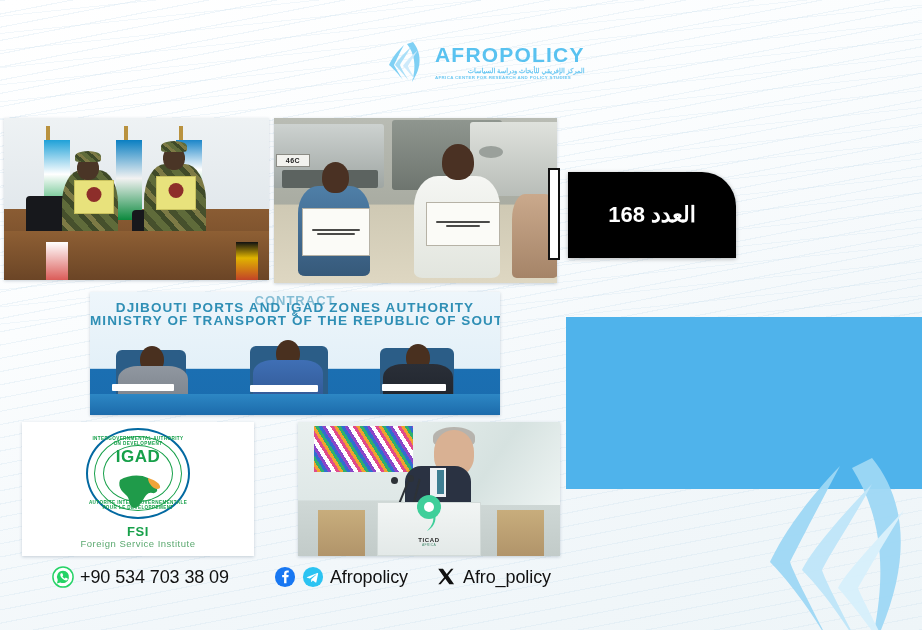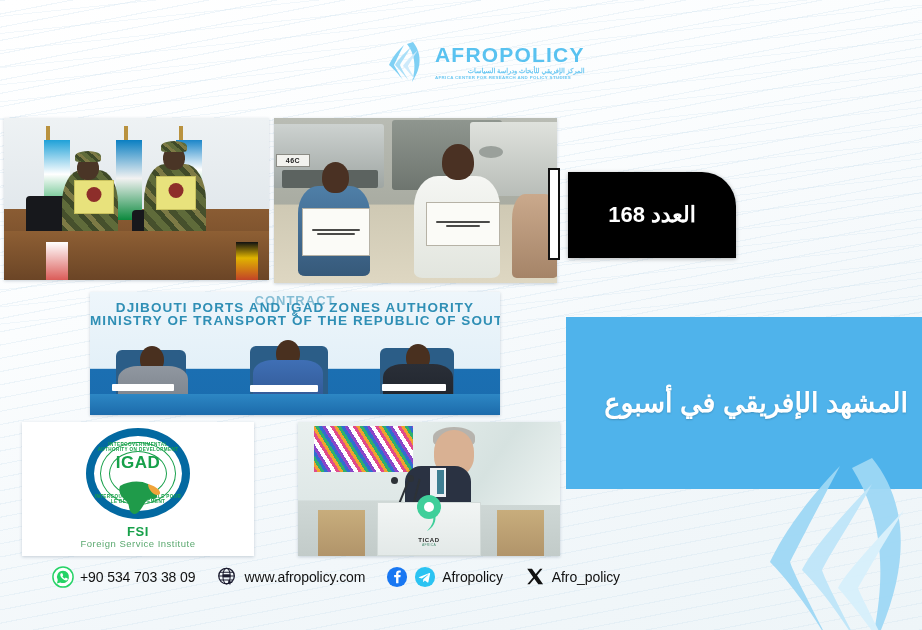--- a/index.html
+++ b/index.html
@@ -90,21 +90,21 @@
   .sign-amp{top:31%;font-size:9px;}
   .sign-l3{top:41%;font-size:13.5px;letter-spacing:1.1px;}
   .chairback{position:absolute;background:#2b5d87;border-radius:6px 6px 0 0;}
   .o-head{position:absolute;width:24px;height:27px;border-radius:50% 50% 45% 45%;background:#49301f;}
   .o-body{position:absolute;width:70px;height:46px;border-radius:28% 28% 0 0;}
   .sign-table{position:absolute;left:0;right:0;bottom:0;height:17%;background:linear-gradient(180deg,#2d87c4,#1c6bab);}
   .papers{position:absolute;height:7px;background:#fff;border-radius:1px;}
 
   
   .igad-wrap{position:absolute;inset:6px;background:#fff;display:flex;flex-direction:column;align-items:center;justify-content:center;}
-  .igad-ring{position:relative;width:104px;height:104px;border-radius:50%;border:8px solid #0369a1;display:flex;align-items:center;justify-content:center;}
+  .igad-ring{position:relative;width:104px;height:104px;border-radius:50%;border:2px solid #0369a1;display:flex;align-items:center;justify-content:center;}
   .igad-ring:before{content:"";position:absolute;inset:6px;border-radius:50%;border:1.5px solid #17a04a;}
   .igad-ring:after{content:"";position:absolute;inset:15px;border-radius:50%;border:1px solid #17a04a;}
   .igad-word{position:absolute;top:17px;left:0;right:0;text-align:center;font-size:17px;font-weight:bold;color:#17a04a;letter-spacing:.5px;z-index:3;}
   .igad-map{position:absolute;top:40px;left:50%;transform:translateX(-50%);width:52px;height:42px;z-index:2;}
   .igad-arc{position:absolute;left:0;right:0;text-align:center;font-size:4.6px;color:#17a04a;font-weight:bold;letter-spacing:.4px;}
   .igad-arc-top{top:6px;}
   .igad-arc-bot{bottom:7px;}
   .fsi{font-size:13px;font-weight:bold;color:#17a04a;margin-top:5px;letter-spacing:.6px;}
   .fsi-sub{font-size:9.5px;color:#5aa86f;letter-spacing:.5px;line-height:1.15;text-align:center;}
 
@@ -156,21 +156,21 @@
     direction:rtl; color:#fff; font-size:25px; font-weight:bold;
     text-shadow:0 1px 2px rgba(0,0,0,.18); white-space:nowrap;
   }
 
   
   #footer {
     position:absolute; left:0; bottom:38px; width:620px; height:30px;
     display:flex; align-items:center; gap:9px; padding-left:52px;
   }
   .f-item{display:flex;align-items:center;gap:6px;}
-  .f-txt{font-size:14px;color:#111;letter-spacing:-.1px;white-space:nowrap;text-align:right;}
+  .f-txt{font-size:18px;color:#111;letter-spacing:-.1px;white-space:nowrap;text-align:right;}
   .f-icon{width:22px;height:22px;flex:0 0 22px;}
   .gap{width:9px;}
 </style>
 </head>
 <body>
 
 <div class="poster">
   <div class="bg-waves"></div>
   <div class="bg-waves2"></div>
 
@@ -318,21 +318,20 @@
           <circle cx="20" cy="15" r="5" fill="#ffffff"></circle>
           <path d="M26 22 C28 29 24 36 18 39 C24 33 25 28 24 23 Z" fill="#3fcf9a"></path>
         </svg>
         <div class="tic-label">TICAD</div>
         <div class="tic-sub">AFRICA</div>
       </div>
     </div>
   </div>
 
   <div id="headline-box">
-    <div class="h1">المشهد الإفريقي في أسبوع</div>
   </div>
 
   <svg class="watermark" viewBox="0 0 180 200">
     <path d="M120 0 C156 44 162 110 116 200 C140 108 126 52 100 10 Z" fill="#9ed8f5"></path>
     <path d="M88 8 C40 58 24 92 18 104 C36 122 62 156 80 190 C56 142 42 116 38 104 C48 84 70 42 88 8 Z" fill="#9ed8f5"></path>
     <path d="M120 26 C72 76 56 100 50 112 C68 130 94 164 112 198 C88 150 74 124 70 112 C80 92 102 60 120 26 Z" fill="#bfe6f9"></path>
     <path d="M152 52 C108 100 92 118 86 130 C102 148 124 178 140 200 C120 158 108 136 106 130 C116 112 134 82 152 52 Z" fill="#d7f0fc"></path>
   </svg>
 
   <div id="footer">
@@ -341,30 +340,20 @@
       <svg class="f-icon" viewBox="0 0 24 24">
         <circle cx="12" cy="12" r="11" fill="#fff" stroke="#25D366" stroke-width="1.6"></circle>
         <path d="M12 5.2a6.7 6.7 0 0 0-5.7 10.2L5.4 19l3.7-1a6.7 6.7 0 1 0 2.9-12.8z" fill="#25D366"></path>
         <path d="M9.6 8.2c.2-.4.5-.4.7-.4h.5c.2 0 .4 0 .6.5l.7 1.6c.1.3 0 .5-.1.6l-.4.5c-.1.1-.2.3-.1.5.3.6 1.1 1.6 2.2 2 .3.1.5.1.6-.1l.5-.6c.2-.2.4-.2.6-.1l1.5.8c.3.2.4.3.4.5 0 .6-.5 1.6-1.6 1.7-1.2.1-3-.5-4.5-2-1.5-1.4-2.2-3.2-2.2-4.1 0-.7.3-1.1.6-1.4z" fill="#fff"></path>
       </svg>
       <span class="f-txt">+90 534 703 38 09</span>
     </div>
 
     <div class="gap"></div>
 
-    <div class="f-item">
-      <svg class="f-icon" viewBox="0 0 24 24">
-        <circle cx="11.5" cy="11" r="8.5" fill="none" stroke="#1a1a2e" stroke-width="1.4"></circle>
-        <ellipse cx="11.5" cy="11" rx="4" ry="8.5" fill="none" stroke="#1a1a2e" stroke-width="1.1"></ellipse>
-        <path d="M3 11h17M4.4 6.8h14.2M4.4 15.2h14.2" stroke="#1a1a2e" stroke-width="1.1"></path>
-        <rect x="7.5" y="9" width="8" height="3.4" fill="#1a1a2e"></rect>
-        <path d="M12.8 15.4l5.4 2.6-2.3.7-.6 2.3z" fill="#1a1a2e"></path>
-      </svg>
-      <span class="f-txt">www.afropolicy.com</span>
-    </div>
 
     <div class="gap"></div>
 
     <div class="f-item">
       <svg class="f-icon" viewBox="0 0 24 24">
         <circle cx="12" cy="12" r="11" fill="#1877F2"></circle>
         <path d="M13.6 12.3h2.1l.3-2.5h-2.4V8.4c0-.7.2-1.2 1.2-1.2h1.3V5c-.2 0-1-.1-1.9-.1-1.9 0-3.2 1.2-3.2 3.3v1.6H8.9v2.5H11v6.5h2.6z" fill="#fff"></path>
       </svg>
       <svg class="f-icon" viewBox="0 0 24 24">
         <circle cx="12" cy="12" r="11" fill="#2BC3F2"></circle>

